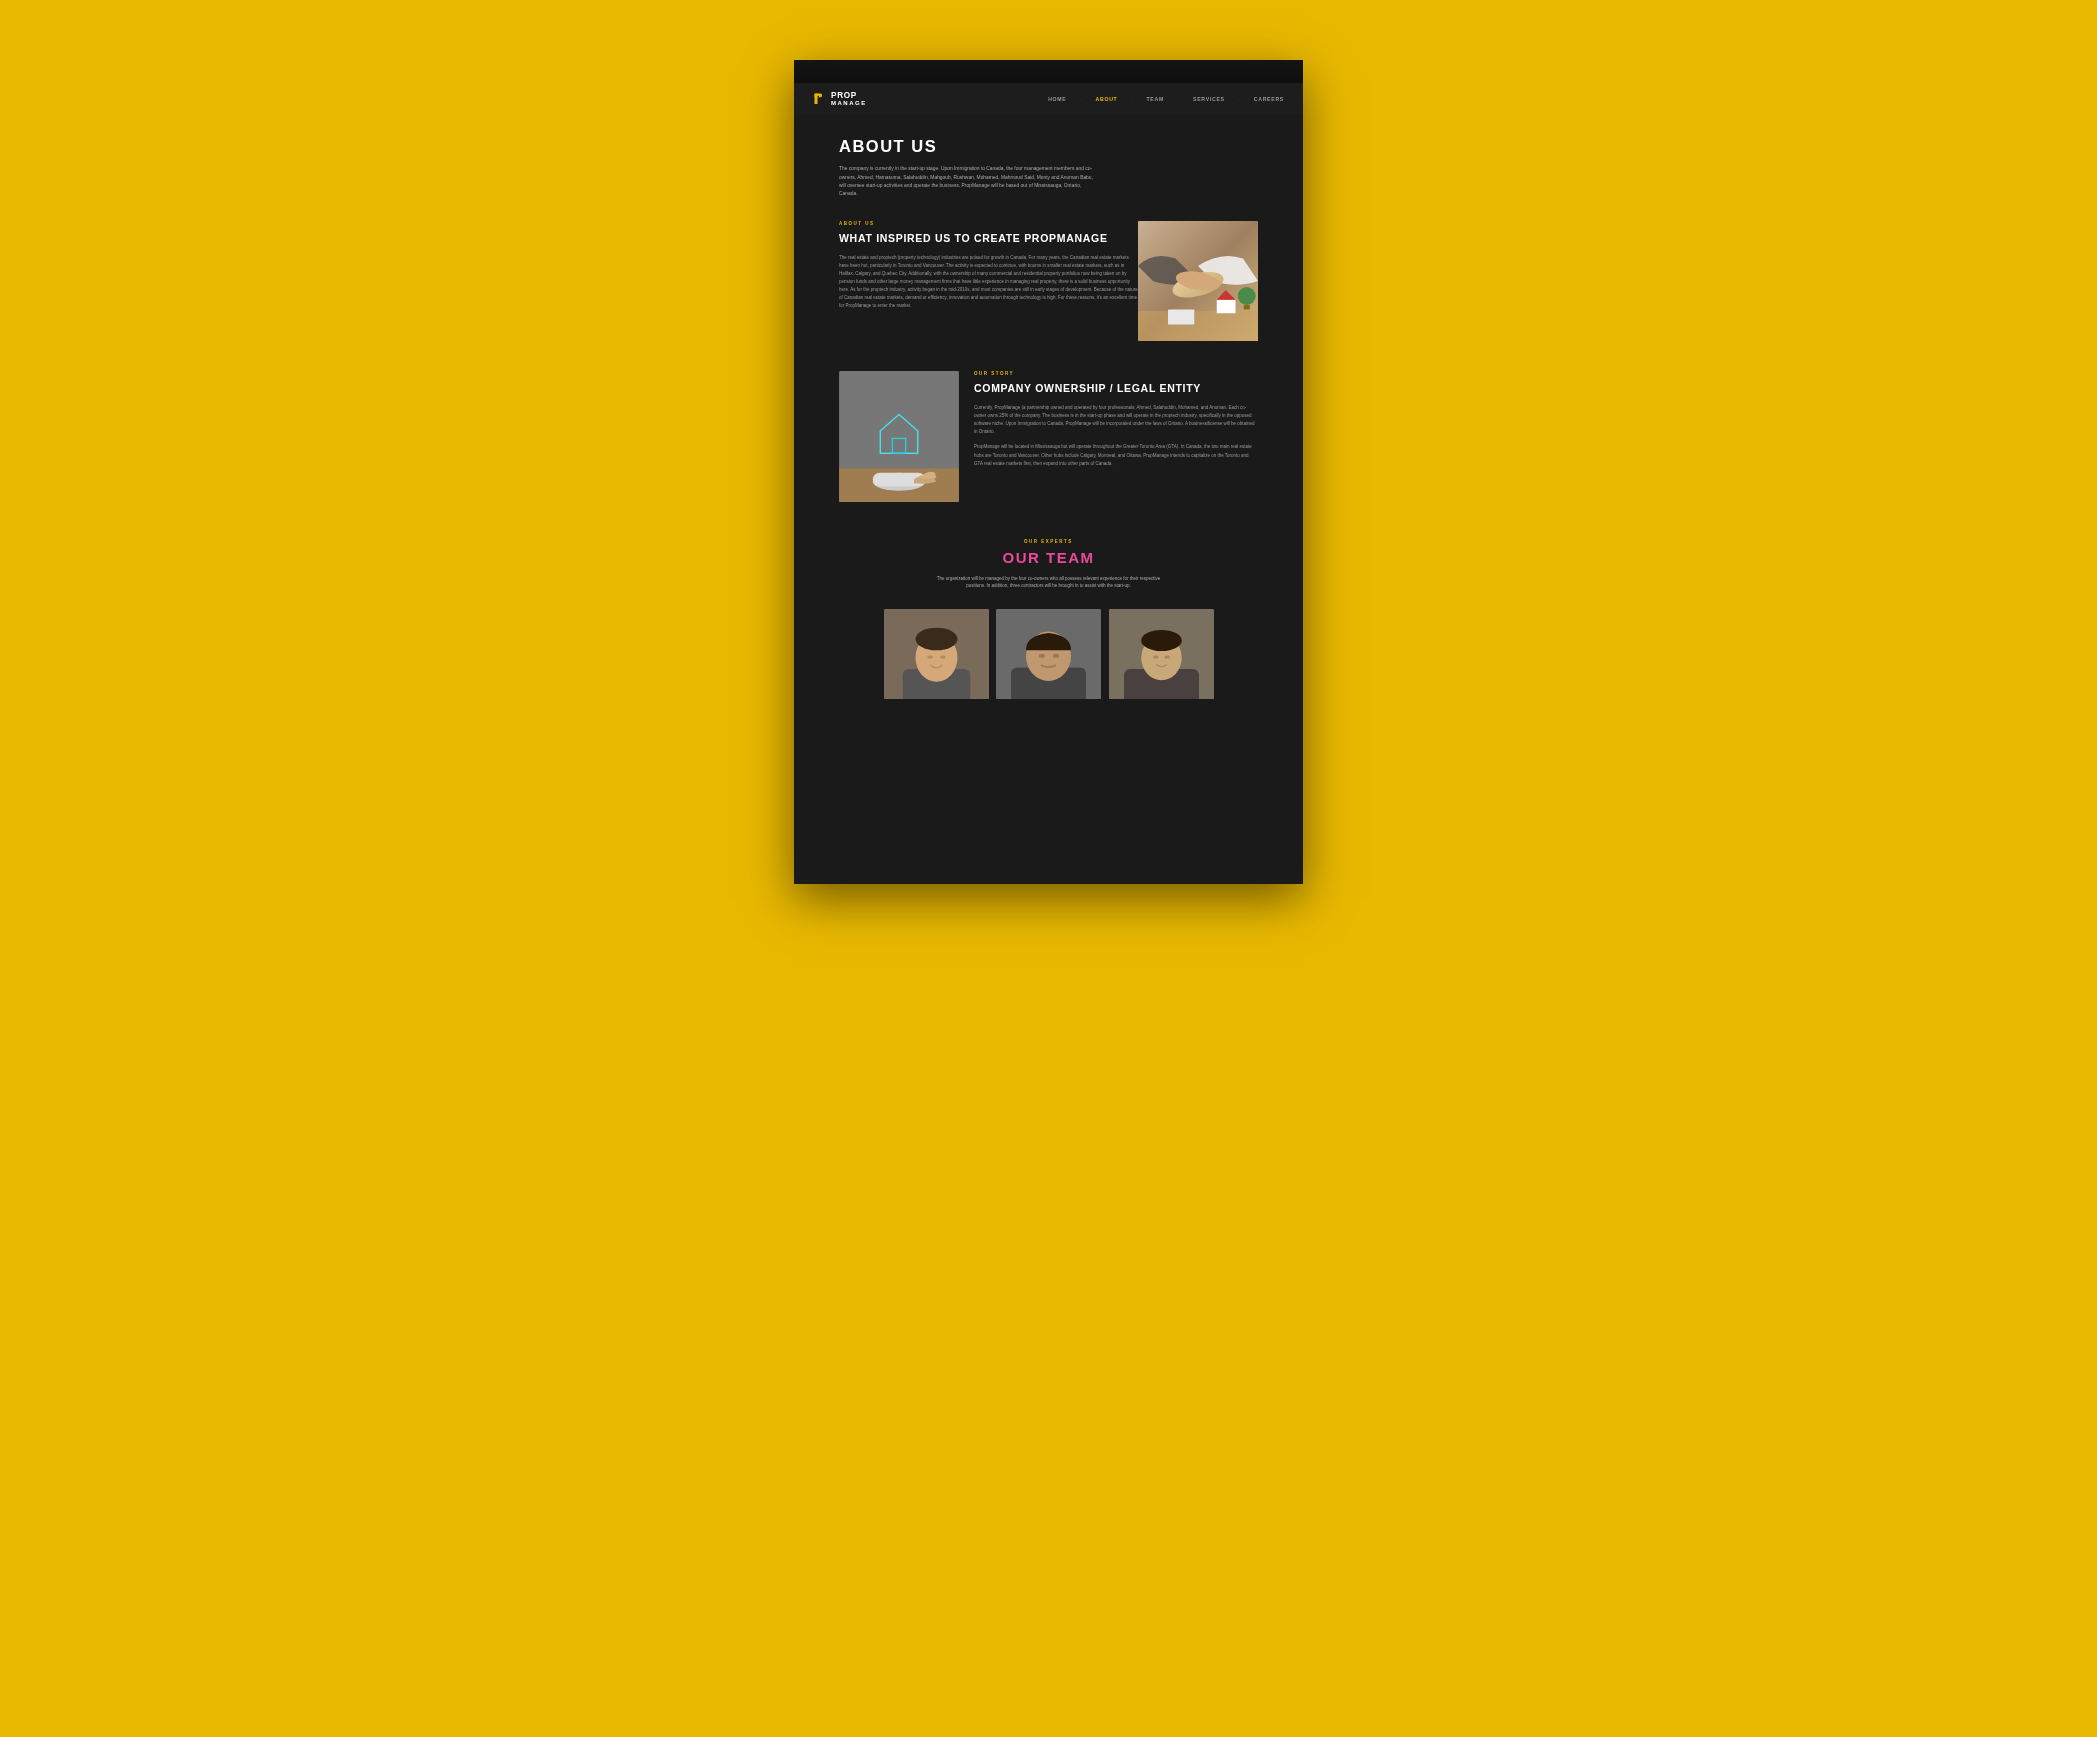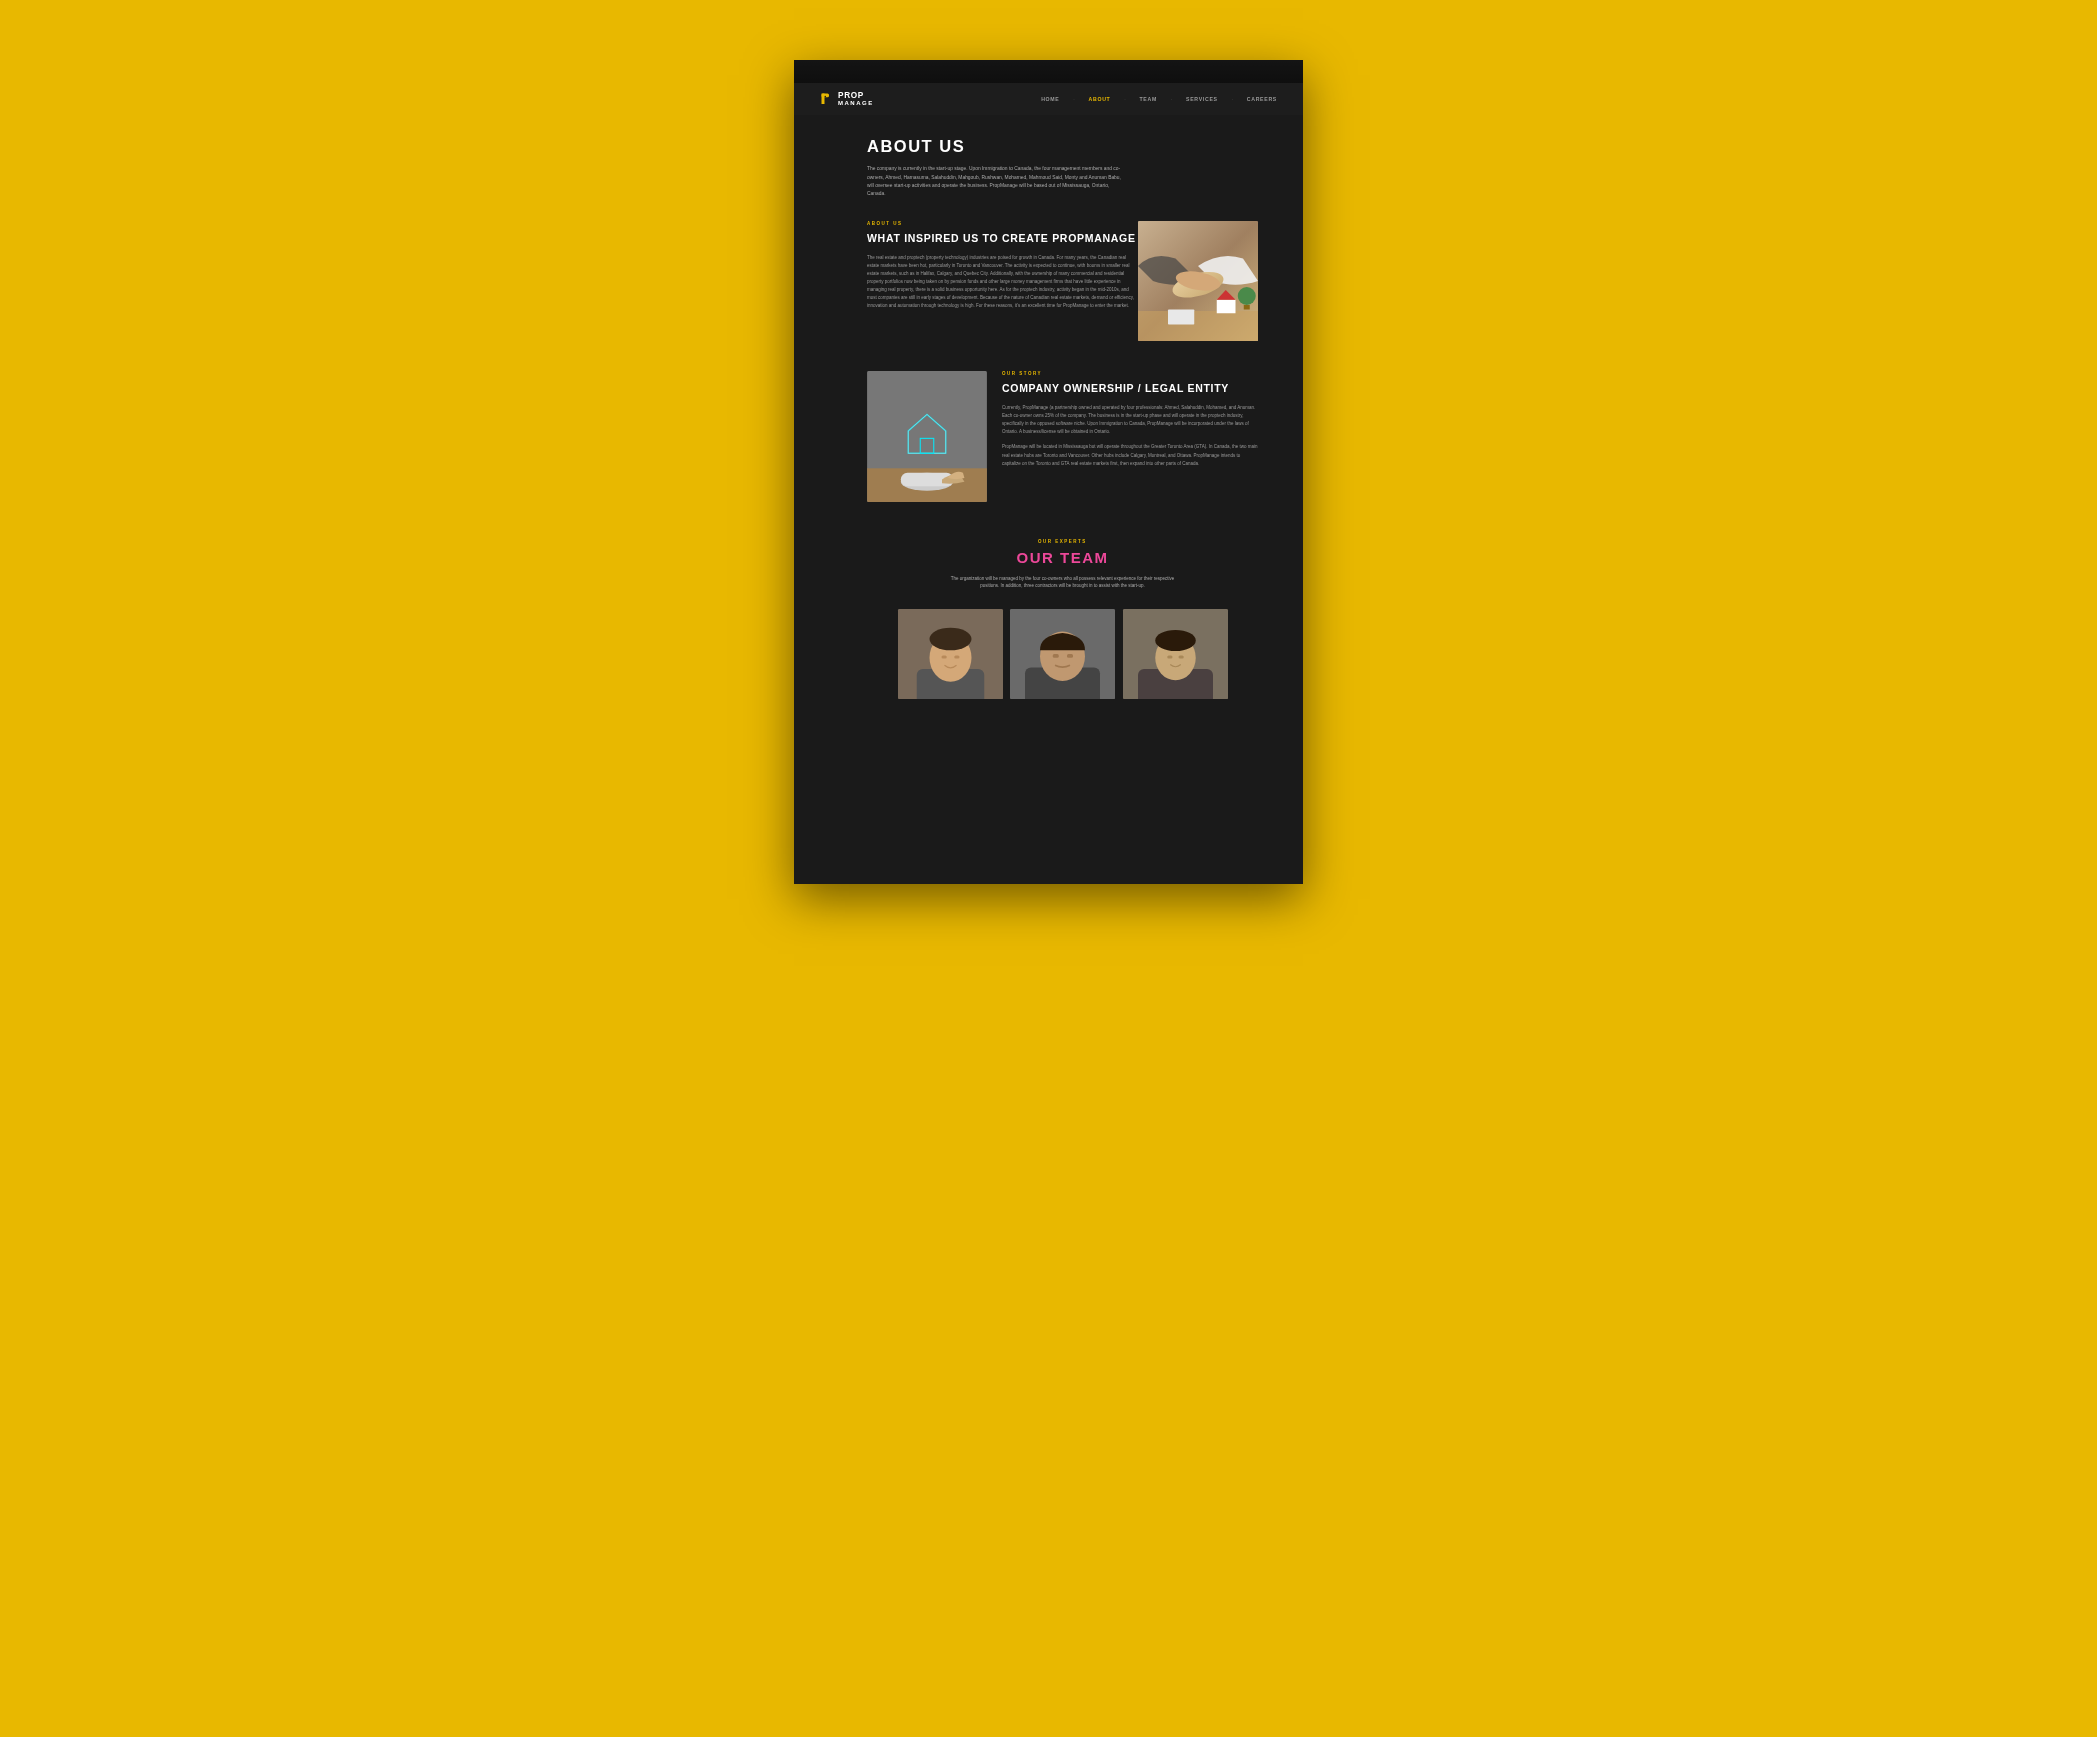--- a/index.html
+++ b/index.html
@@ -23,21 +23,21 @@
       overflow: hidden;
     }
 
     
     nav {
       position: relative;
       z-index: 10;
       display: flex;
       align-items: center;
       justify-content: space-between;
-      padding: 9px 26px;
+      padding: 9px 19px;
       background: rgba(30,30,30,0.95);
     }
 
     .logo-area {
       display: flex;
       align-items: center;
       gap: 4.5px;
     }
 
     .logo-text-prop {
@@ -71,21 +71,20 @@
       cursor: pointer;
     }
 
     .nav-link.active {
       color: #E8B800;
     }
 
     
     .main-content {
       padding: 22.5px 45px;
-      margin-left: 28px;
     }
 
     
     .about-title {
       font-size: 16.5px;
       font-weight: 900;
       color: #fff;
       text-transform: uppercase;
       letter-spacing: 1.5px;
       margin-bottom: 9px;

